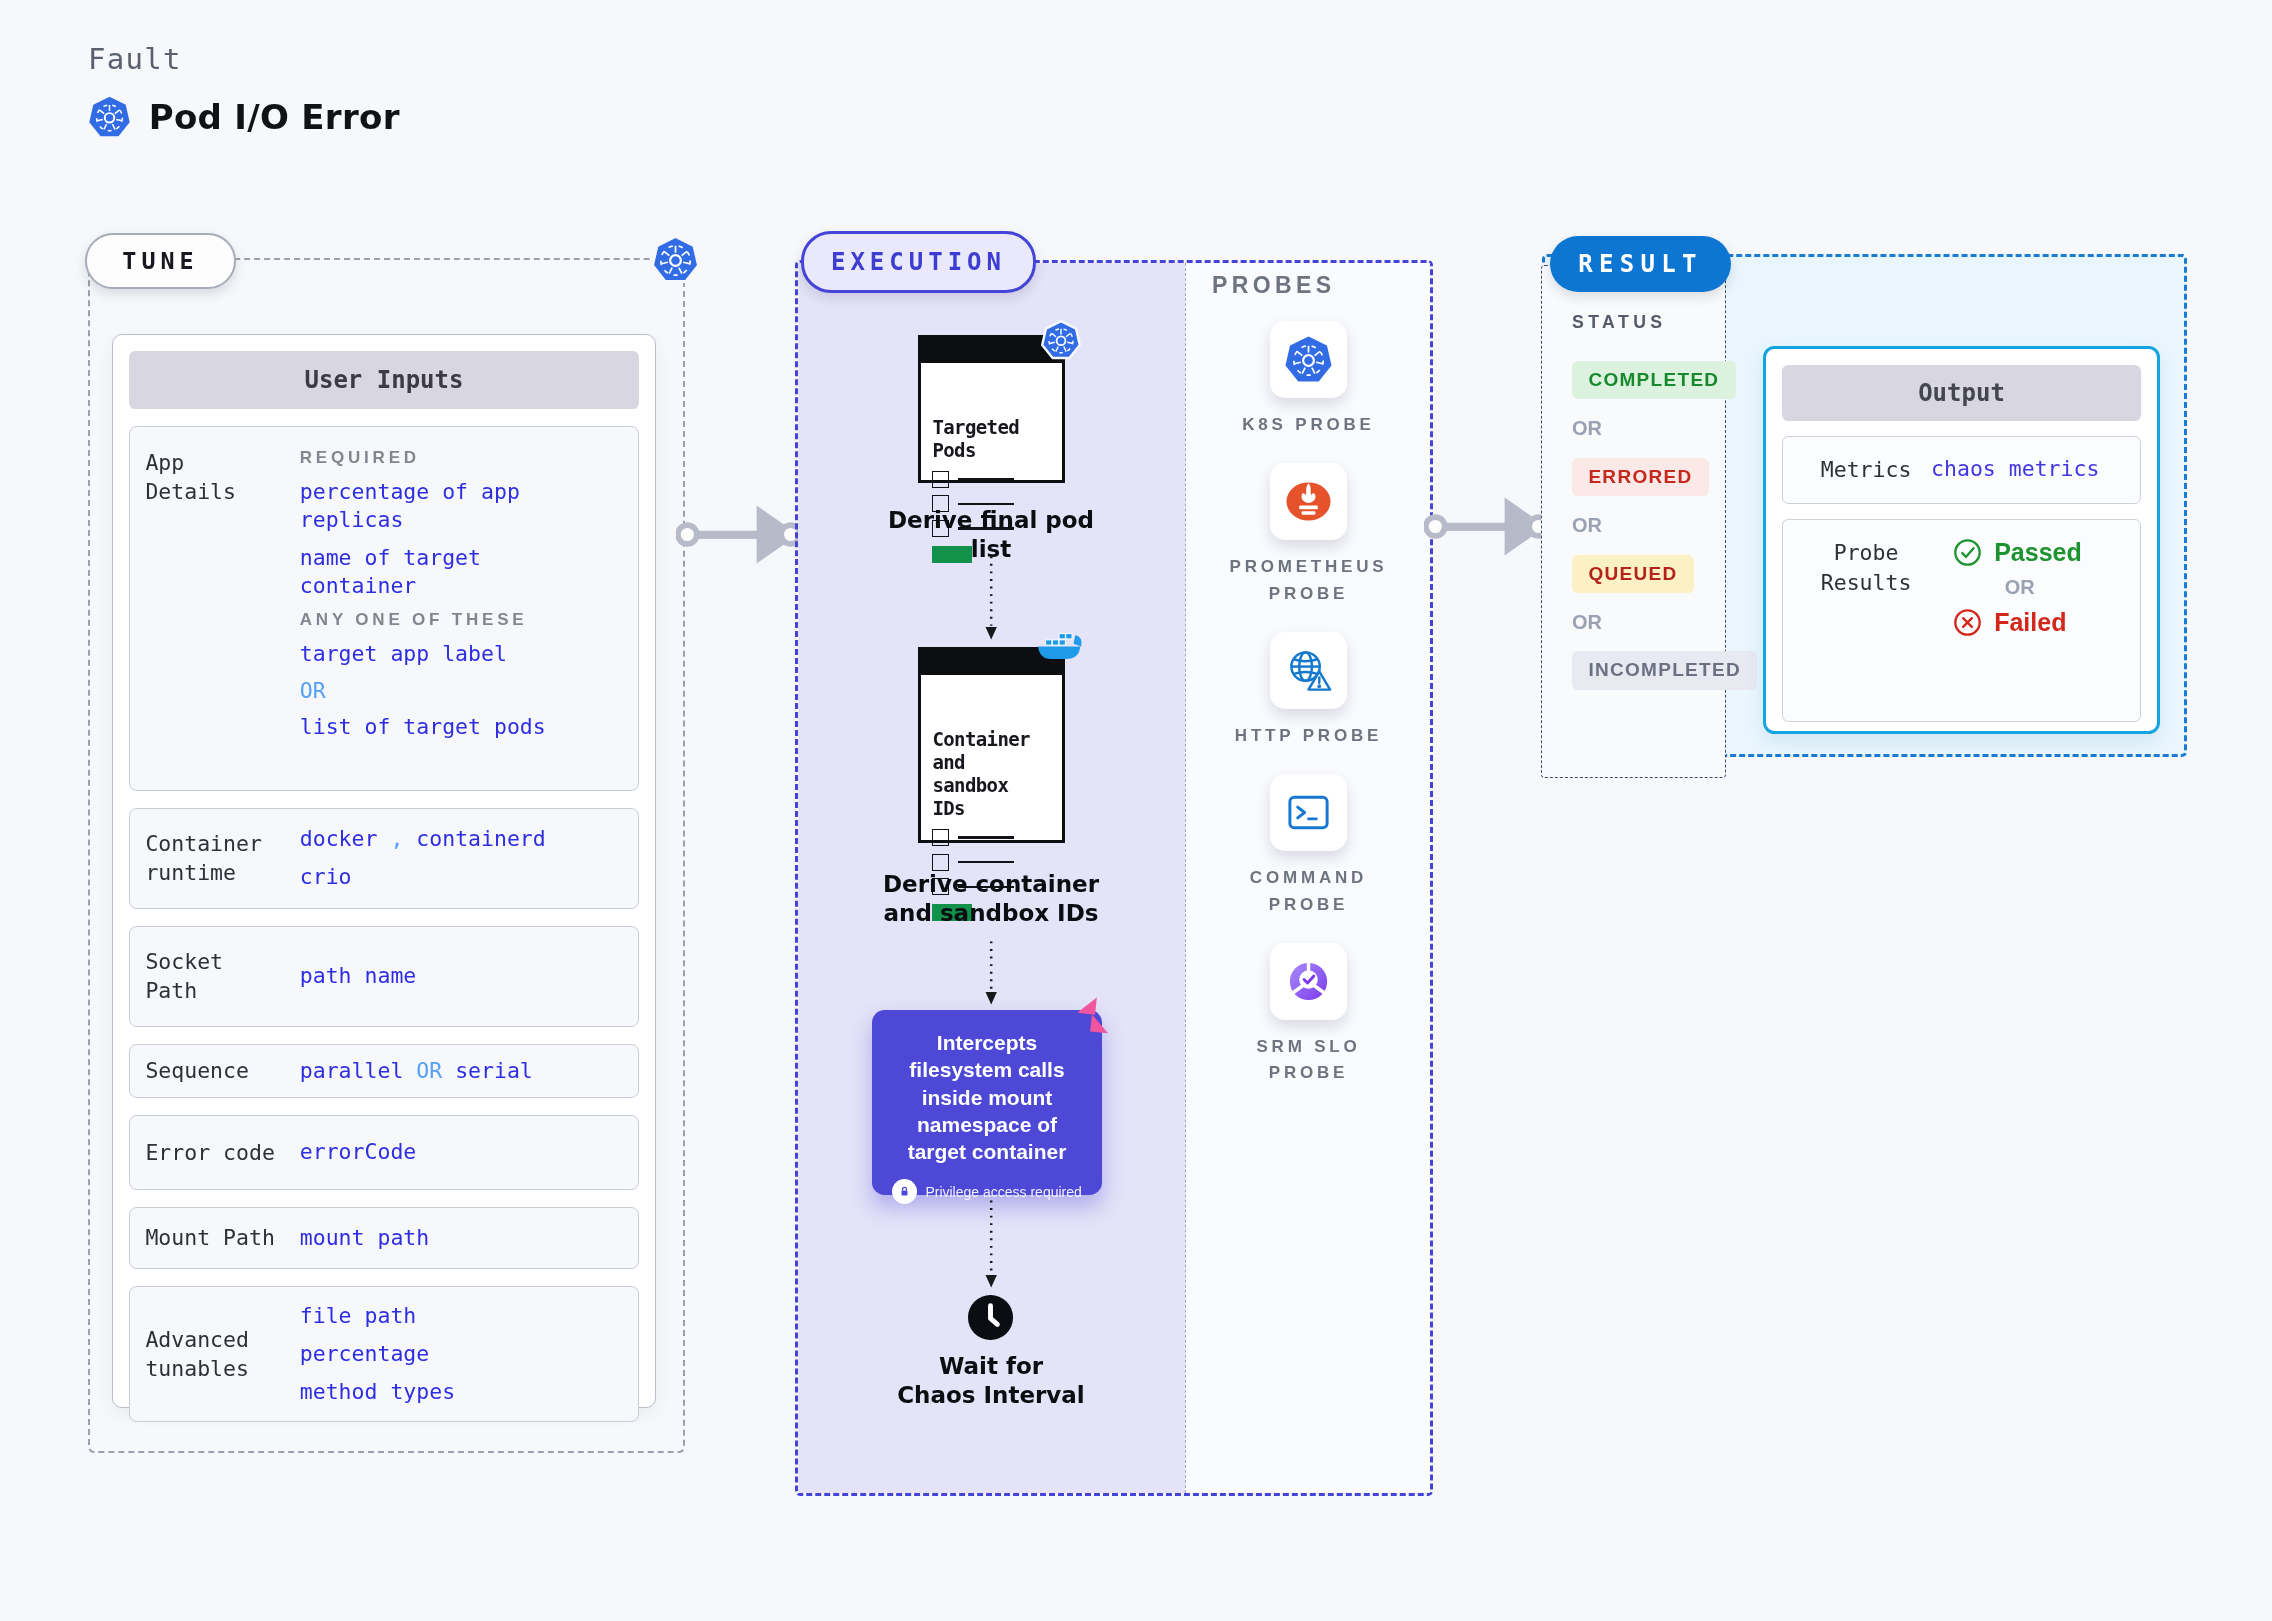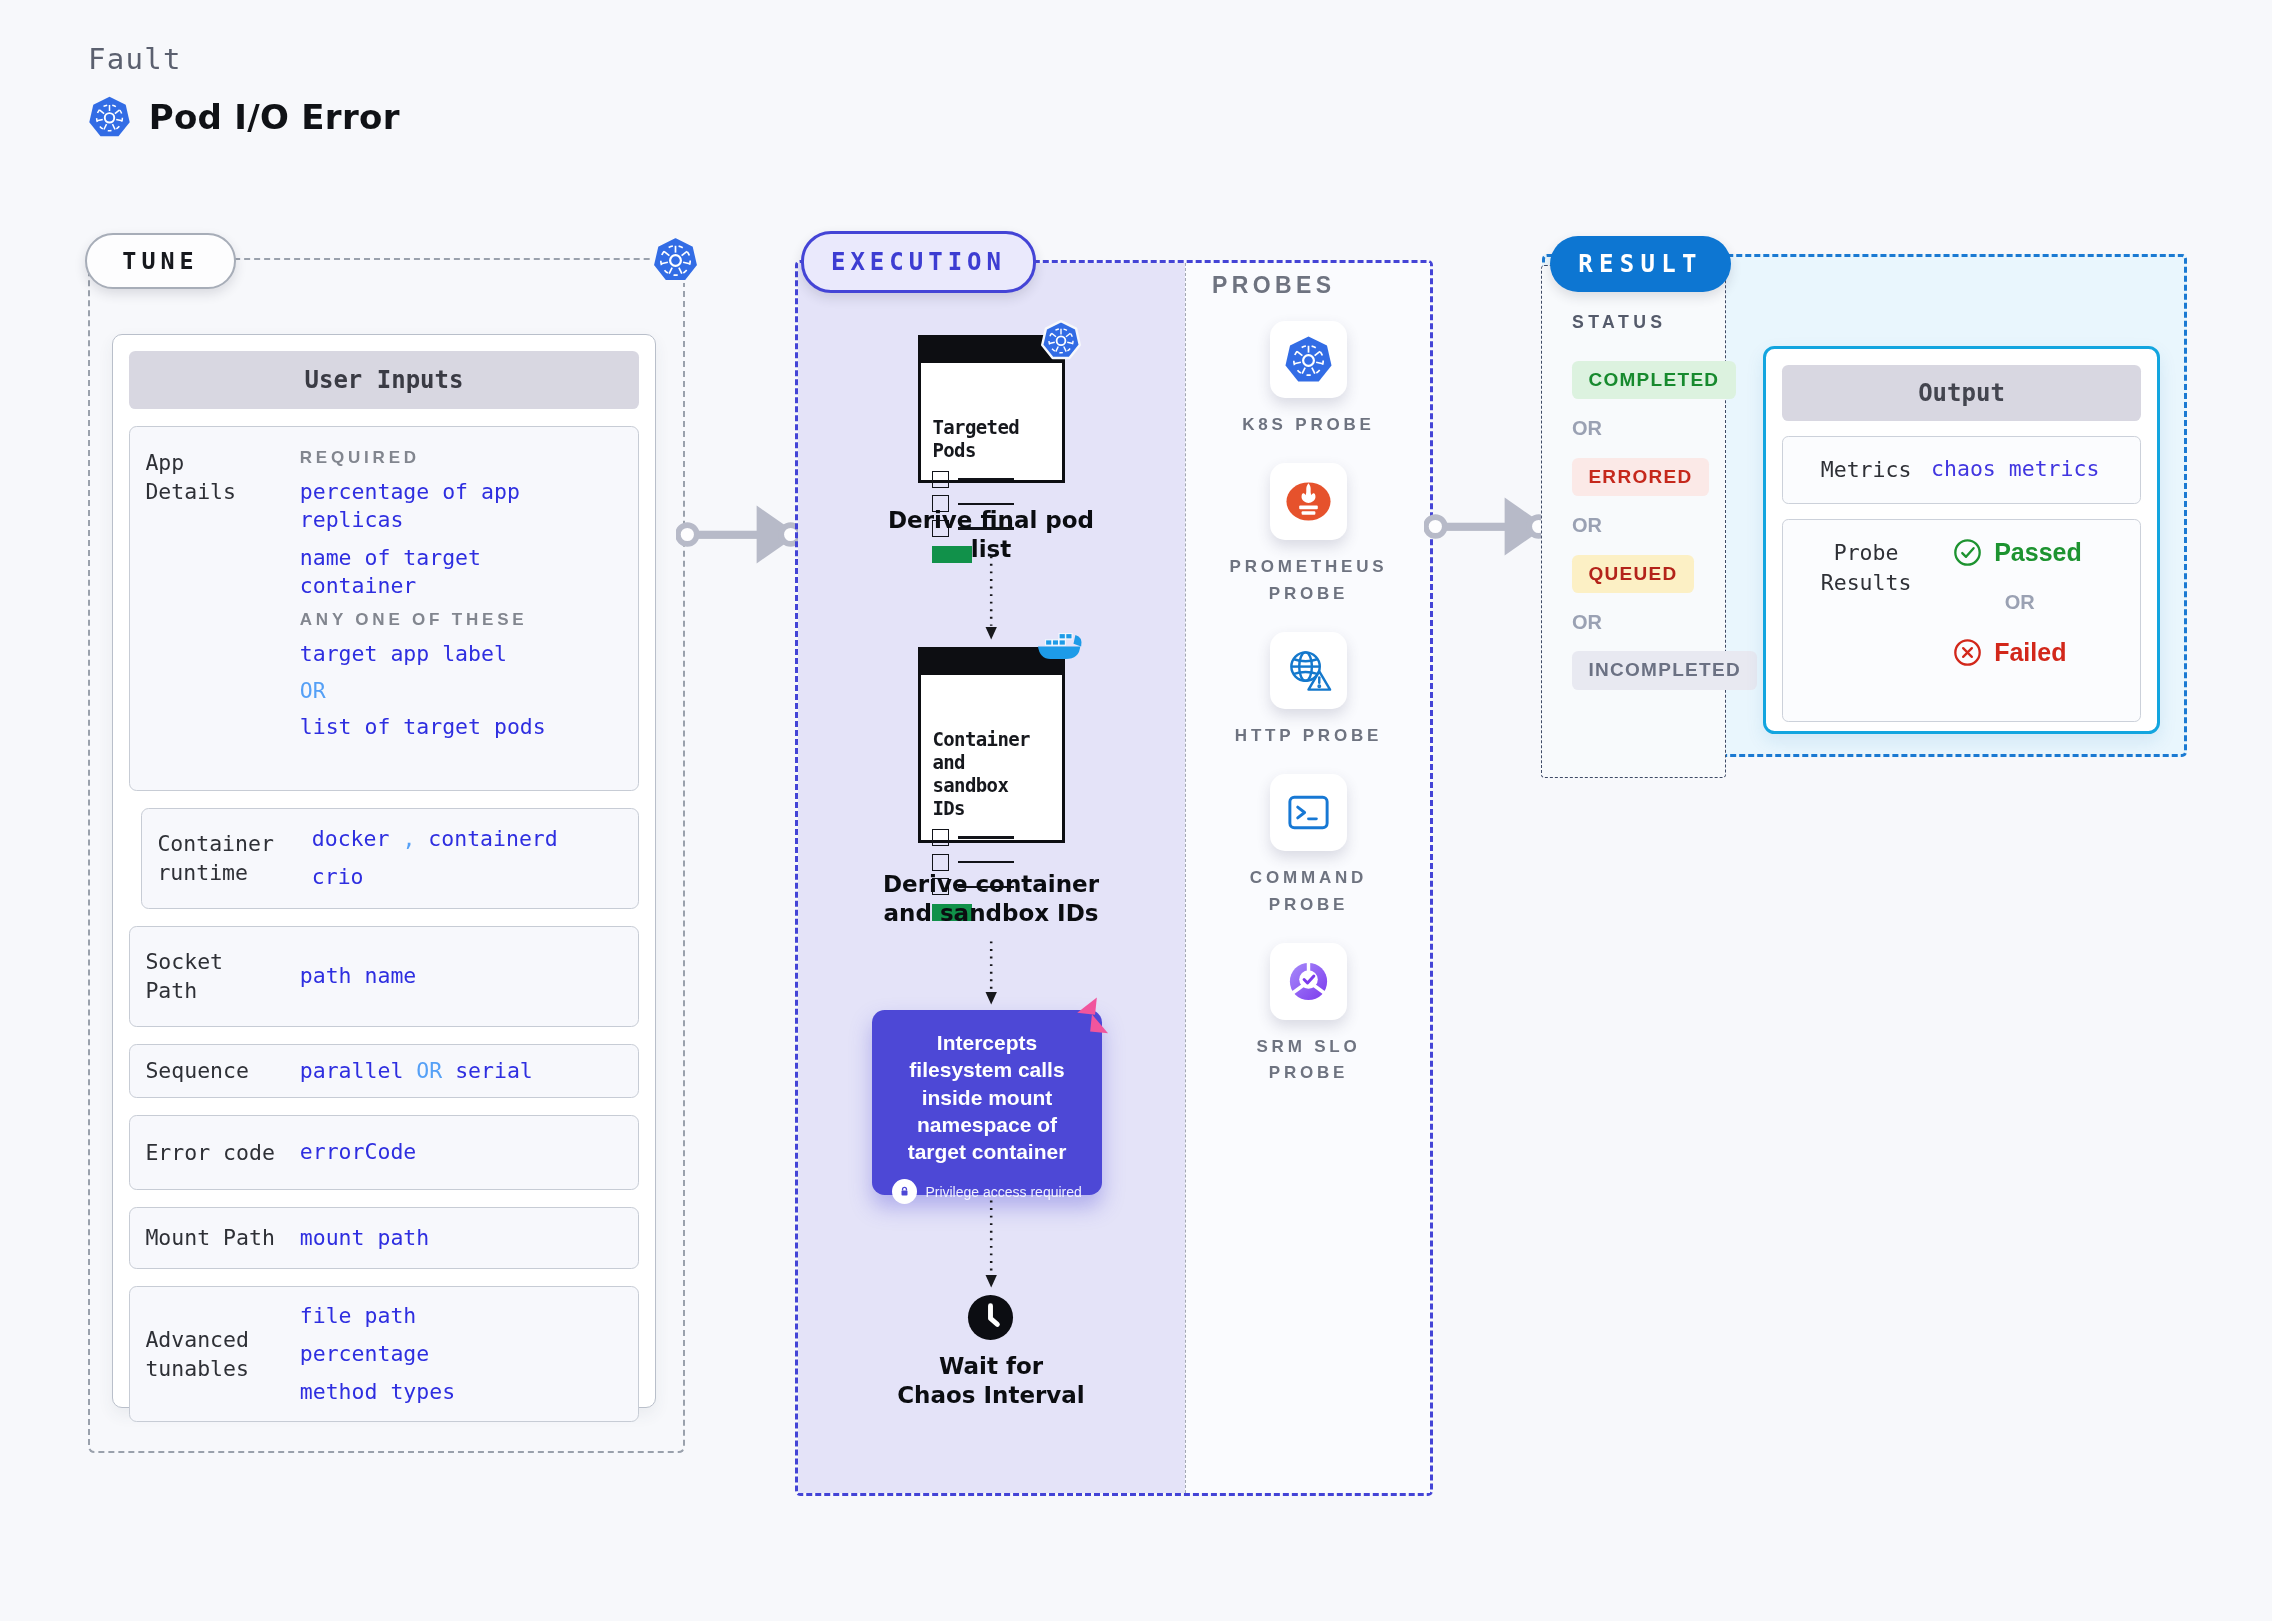--- a/index.html
+++ b/index.html
@@ -24,21 +24,21 @@
   .tune-k8s{left:651px;top:234px;width:49px;height:51px;}
 
   .ui-card{left:112px;top:334px;width:544px;height:1074px;background:#ffffff;border:1.9px solid #b9bfca;
            border-radius:10px;box-sizing:border-box;padding:16.4px;box-shadow:0 6.3px 16.4px rgba(60,66,92,.07);}
   .ui-header{height:58px;background:#d8d7e1;border-radius:6.3px;display:flex;align-items:center;justify-content:center;
              font-family:"DejaVu Sans Mono",monospace;font-weight:bold;font-size:24px;color:#3a3b44;}
   .ui-rows{margin-top:16.4px;display:flex;flex-direction:column;gap:17px;}
   .ui-row{background:#f7f8fc;border:1.3px solid #c7ccd5;border-radius:7.6px;display:flex;
           box-sizing:border-box;padding:15px;align-items:center;}
   .ui-row:nth-child(1){min-height:365px;align-items:flex-start;padding-top:21.5px;}
-  .ui-row:nth-child(2){min-height:101px;margin-left:12px;}
+  .ui-row:nth-child(2){min-height:101px;}
   .ui-row:nth-child(3){min-height:101px;}
   .ui-row:nth-child(4){min-height:54px;padding-top:8.8px;padding-bottom:8.8px;}
   .ui-row:nth-child(5){min-height:75px;}
   .ui-row:nth-child(6){min-height:62px;padding-top:8.8px;padding-bottom:8.8px;}
   .ui-row:nth-child(7){min-height:121px;}
   .ui-row-label{width:138px;flex-shrink:0;font-family:"DejaVu Sans Mono",monospace;font-size:21.5px;color:#2e3036;line-height:1.35;}
   .ui-row-values{width:278px;display:flex;flex-direction:column;gap:10px;padding-left:16.4px;}
   .t-caption{font-family:"Liberation Sans",sans-serif;font-weight:bold;font-size:17px;color:#82868f;letter-spacing:3.8px;}
   .t-value{font-family:"DejaVu Sans Mono",monospace;font-size:21.5px;color:#2e2ee0;line-height:1.3;}
   .t-or{font-family:"DejaVu Sans Mono",monospace;font-size:21.5px;color:#55a0f6;}
@@ -107,21 +107,21 @@
 
   .output-card{left:1763px;top:346px;width:397px;height:388px;background:#ffffff;border:3.8px solid #13a5df;border-radius:11.4px;
                box-sizing:border-box;padding:16.4px;box-shadow:0 7.6px 17.7px rgba(18,111,181,.10);}
   .output-header{height:56px;background:#d8d7e1;border-radius:6.3px;display:flex;align-items:center;justify-content:center;
                  font-family:"DejaVu Sans Mono",monospace;font-weight:bold;font-size:24px;color:#43454f;}
   .output-row{margin-top:15px;border:1.3px solid #ccd1da;border-radius:6.3px;background:#fbfcfe;display:flex;
               box-sizing:border-box;padding:17.7px;align-items:flex-start;text-align:center;}
   .orow-label{width:130px;flex-shrink:0;font-family:"DejaVu Sans Mono",monospace;font-size:21.5px;color:#2e3036;line-height:1.4;}
   .orow-value{font-family:"DejaVu Sans Mono",monospace;font-size:21.5px;color:#4136e0;padding-top:1.3px;}
   .probe-row{height:203px;}
-  .res-col{display:flex;flex-direction:column;gap:24px;padding-left:21.5px;}
+  .res-col{display:flex;flex-direction:column;gap:9px;padding-left:21.5px;}
   .res-line{display:flex;align-items:center;gap:12.6px;}
   .res-line .icon{width:29px;height:29px;}
   .res-pass{font-family:"Liberation Sans",sans-serif;font-weight:bold;font-size:25px;color:#1d9330;}
   .res-fail{font-family:"Liberation Sans",sans-serif;font-weight:bold;font-size:25px;color:#d2271a;}
   .res-or{font-family:"Liberation Sans",sans-serif;font-weight:bold;font-size:20px;color:#9aa1b3;margin-left:5px;}
 </style>
 </head>
 <body>
 
 <div class="canvas">

